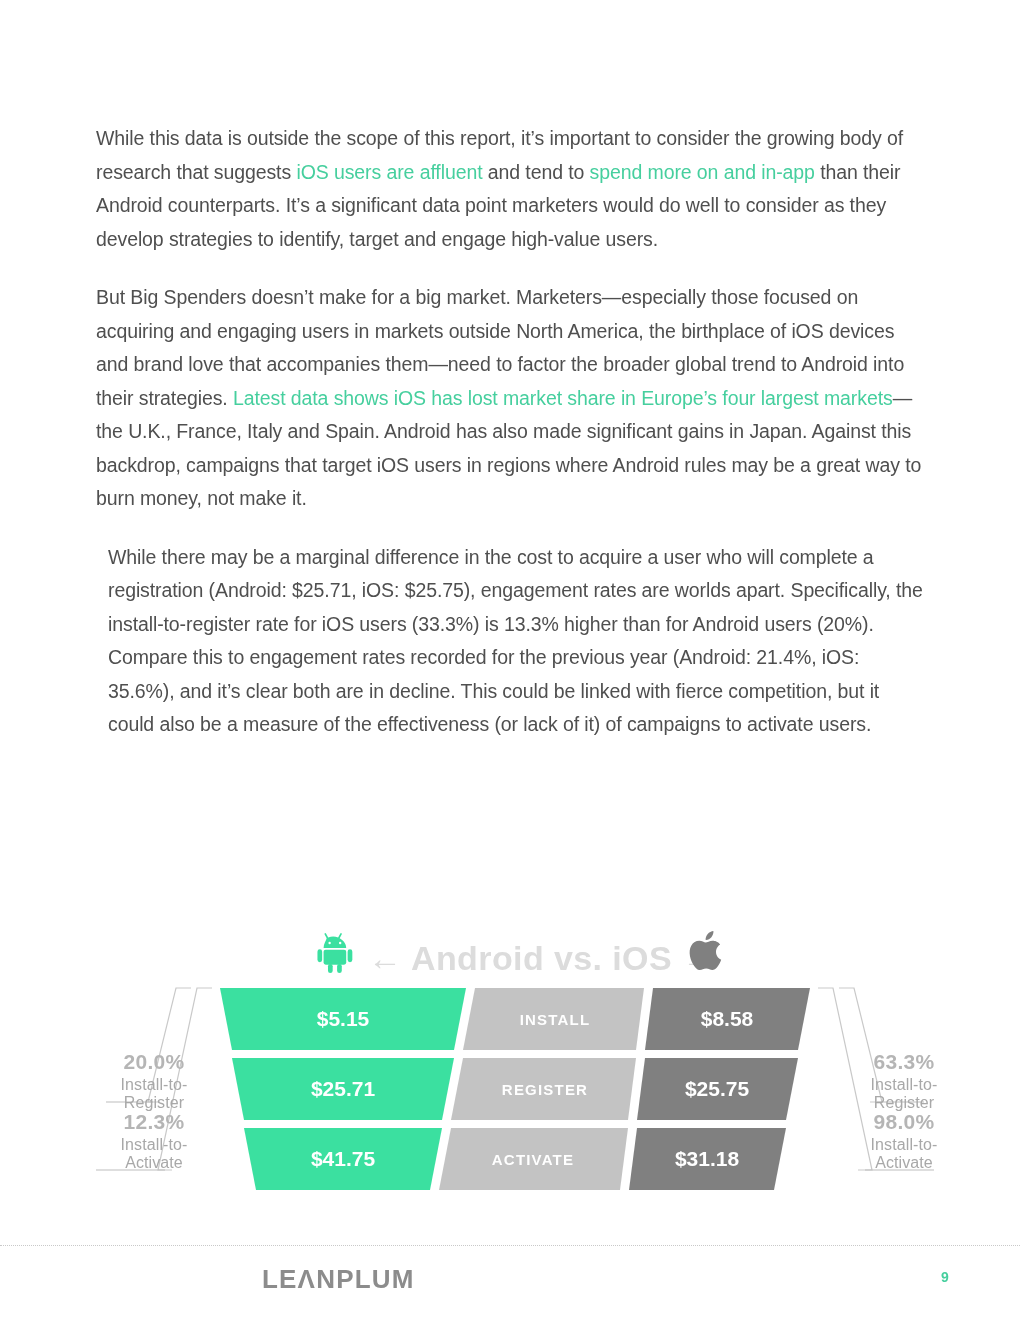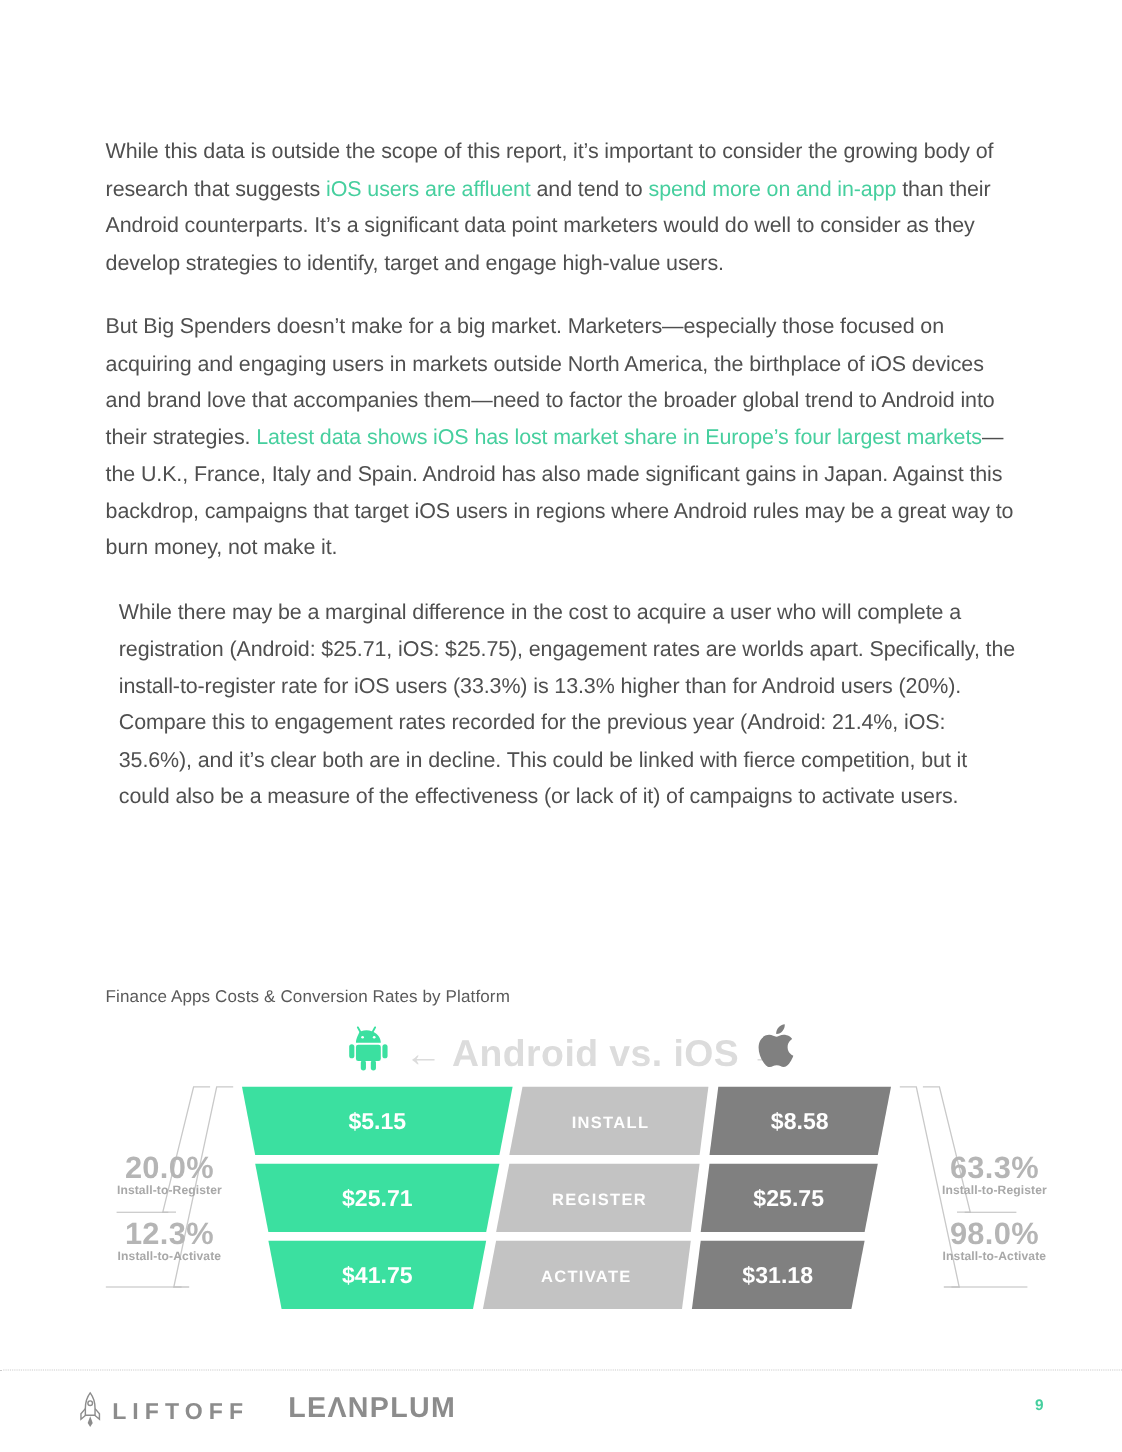--- a/index.html
+++ b/index.html
@@ -94,29 +94,29 @@
     top: 55px;
   }
 
   
   .side-stat {
     position: absolute;
     text-align: center;
     color: #b0b0b0;
   }
   .side-stat .pct {
-    font-size: 28px;
+    font-size: 21px;
     font-weight: bold;
     letter-spacing: 0.3px;
     line-height: 22px;
     color: #b5b5b5;
   }
   .side-stat .lbl {
-    font-size: 11px;
-    font-weight: bold;
+    font-size: 16px;
+    font-weight: normal;
     letter-spacing: 0.1px;
     color: #a8a8a8;
     margin-top: 3px;
   }
   .stat-l1 { left: -2px;  top: 126px; width: 120px; }
   .stat-l2 { left: -2px;  top: 186px; width: 120px; }
   .stat-r1 { left: 748px; top: 126px; width: 120px; }
   .stat-r2 { left: 748px; top: 186px; width: 120px; }
 
   
@@ -180,21 +180,20 @@
 <body>
 
 <div class="page">
 
   <div class="content">
     <p class="para" id="para-1"><span>While this data is outside the scope of this report, it’s important to consider the growing body of research that suggests </span><span class="hl">iOS users are affluent</span><span> and tend to </span><span class="hl">spend more on and in-app</span><span> than their Android counterparts. It’s a significant data point marketers would do well to consider as they develop strategies to identify, target and engage high-value users.</span></p>
     <p class="para" id="para-2"><span>But Big Spenders doesn’t make for a big market. Marketers—especially those focused on acquiring and engaging users in markets outside North America, the birthplace of iOS devices and brand love that accompanies them—need to factor the broader global trend to Android into their strategies. </span><span class="hl">Latest data shows iOS has lost market share in Europe’s four largest markets</span><span>— the U.K., France, Italy and Spain. Android has also made significant gains in Japan. Against this backdrop, campaigns that target iOS users in regions where Android rules may be a great way to burn money, not make it.</span></p>
     <p class="para" id="para-3"><span>While there may be a marginal difference in the cost to acquire a user who will complete a registration (Android: $25.71, iOS: $25.75), engagement rates are worlds apart. Specifically, the install-to-register rate for iOS users (33.3%) is 13.3% higher than for Android users (20%). Compare this to engagement rates recorded for the previous year (Android: 21.4%, iOS: 35.6%), and it’s clear both are in decline. This could be linked with fierce competition, but it could also be a measure of the effectiveness (or lack of it) of campaigns to activate users.</span></p>
   </div>
 
-  <div class="chart-caption">Finance Apps Costs &amp; Conversion Rates by Platform</div>
 
   <div class="funnel-wrap">
 
     <div class="funnel-header">
 
       <span class="android-icon">
         <svg width="46" height="46" viewBox="0 0 48 48">
           <g fill="#3BE0A0">
             <path d="M13.2 9.6 L11.0 5.6 a0.9 0.9 0 0 1 1.55 -0.9 l2.3 4.1
                      a15 15 0 0 1 10.3 0 l2.3 -4.1 a0.9 0.9 0 0 1 1.55 0.9
@@ -293,35 +292,20 @@
     </div>
     <div class="side-stat stat-r2">
       <div class="pct">98.0%</div>
       <div class="lbl">Install-to-Activate</div>
     </div>
   </div>
 
   <div class="footer-rule"></div>
   <div class="footer">
 
-    <div class="logo-liftoff">
-      <span>
-        <svg width="20" height="34" viewBox="0 0 20 34">
-          <g fill="none" stroke="#8c8c8c" stroke-width="1.3">
-            <path d="M10 2.2 C13.2 6.4 14.4 11.4 14.4 16.2 L14.4 22.6 L5.6 22.6 L5.6 16.2
-                     C5.6 11.4 6.8 6.4 10 2.2 Z"></path>
-            <path d="M5.6 16.6 L1.6 21.3 L1.6 26.2 L5.6 22.8"></path>
-            <path d="M14.4 16.6 L18.4 21.3 L18.4 26.2 L14.4 22.8"></path>
-            <circle cx="10" cy="11.6" r="2.1"></circle>
-          </g>
-          <path d="M10 23.6 L12.3 29.6 L10 33.2 L7.7 29.6 Z" fill="#8c8c8c"></path>
-        </svg>
-      </span>
-      <span class="logo-word">LIFTOFF</span>
-    </div>
 
     <div class="logo-leanplum">LEΛNPLUM</div>
 
 
     <div class="footer-page">9</div>
   </div>
 
 </div>
 
 </body></html>

